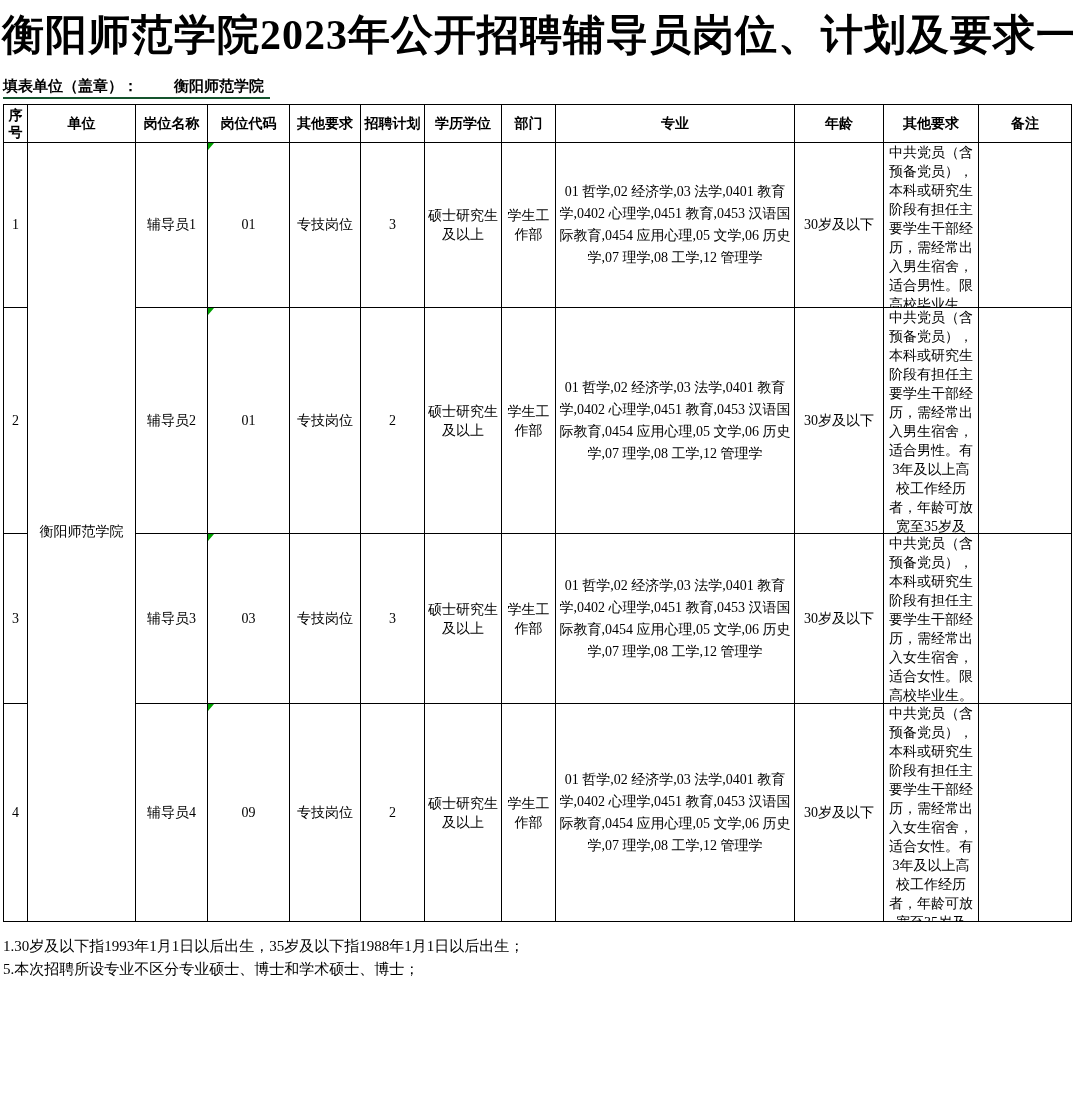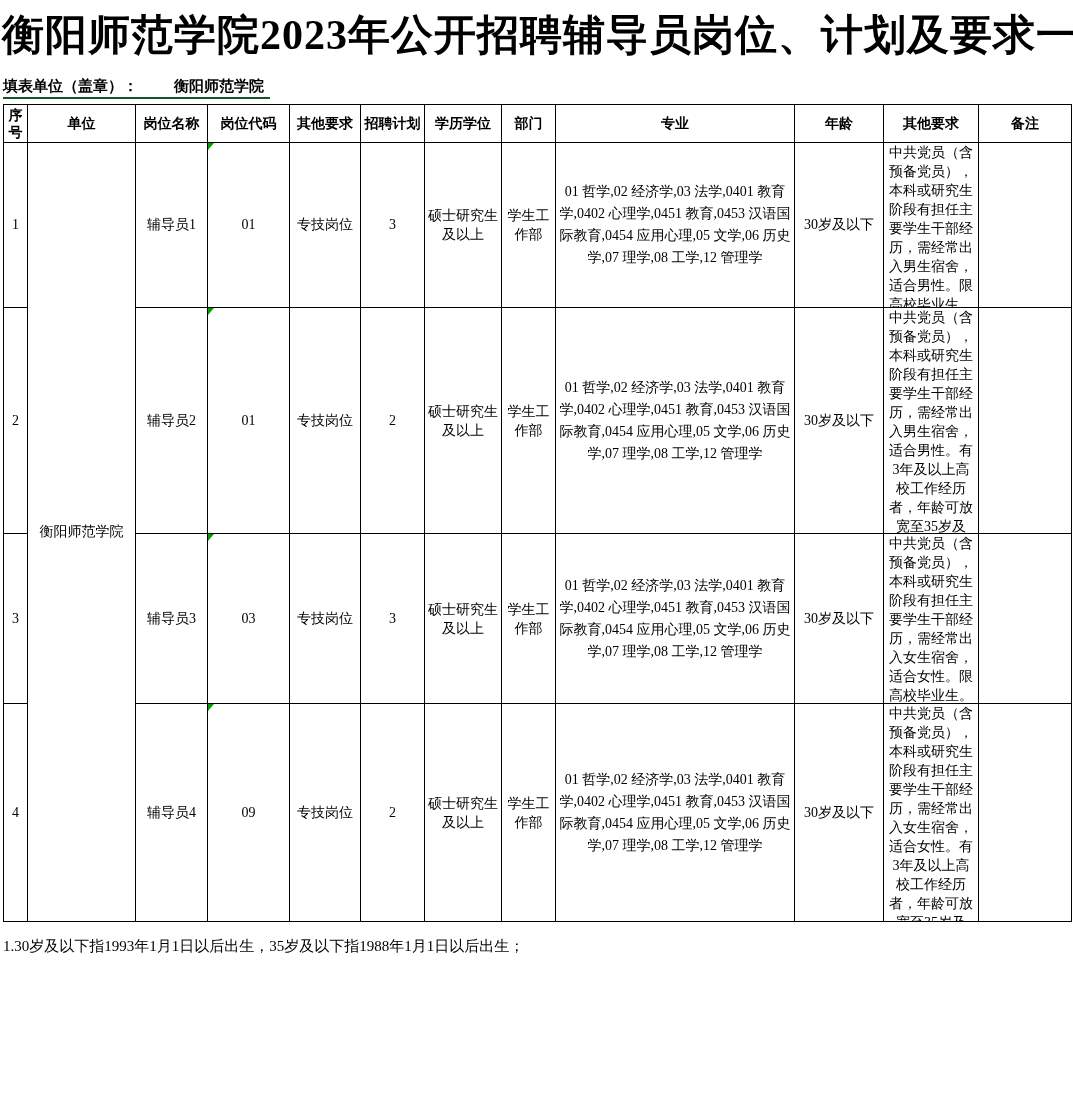--- a/index.html
+++ b/index.html
@@ -192,15 +192,16 @@
         <td class="other-cell">
             <div class="other-box oh4">中共党员（含预备党员），本科或研究生阶段有担任主要学生干部经历，需经常出入女生宿舍，适合女性。有3年及以上高校工作经历者，年龄可放宽至35岁及</div>
           </td>
         <td></td>
       </tr>
     </tbody>
   </table>
 
   <div class="notes">
     <div class="note">1.30岁及以下指1993年1月1日以后出生，35岁及以下指1988年1月1日以后出生；</div>
+    <div class="note">5.本次招聘所设专业不区分专业硕士、博士和学术硕士、博士；</div>
   </div>
 
 </div>
 
 </body></html>

